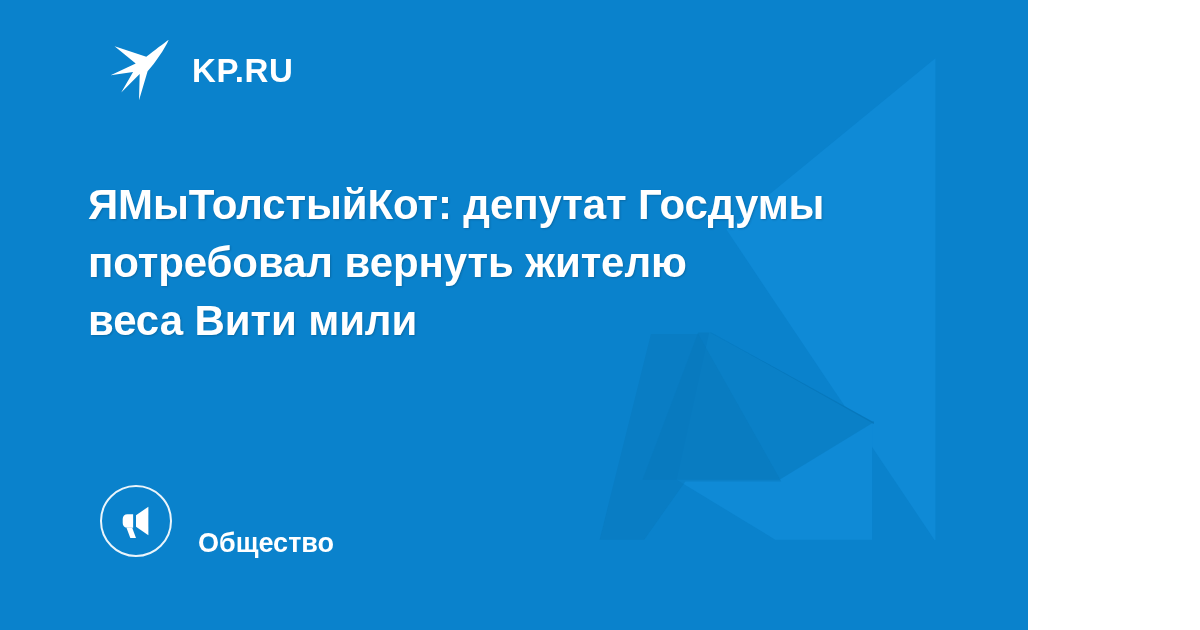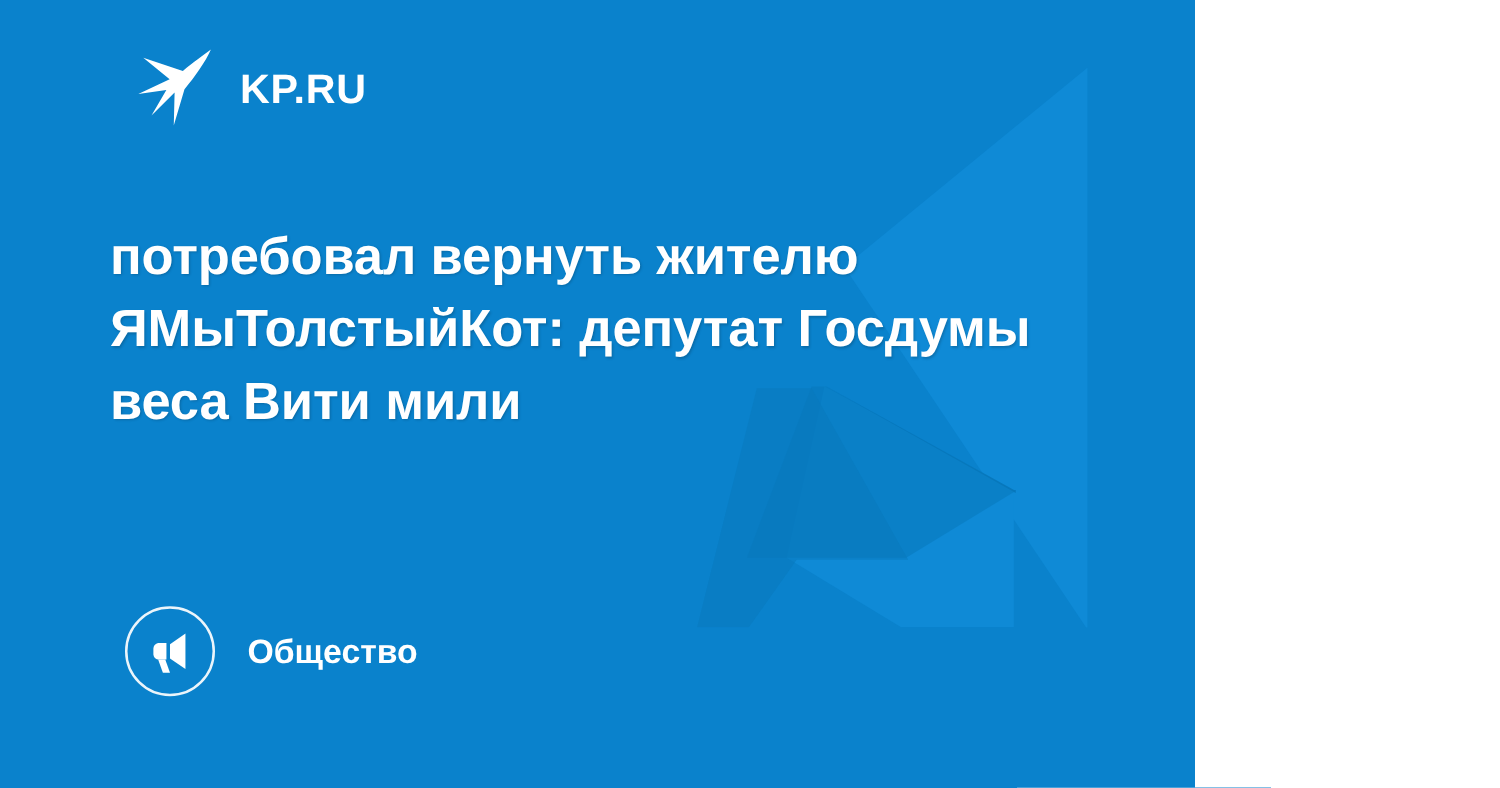--- a/index.html
+++ b/index.html
@@ -8,21 +8,21 @@
   }
   body {
     width: 1200px;
     height: 630px;
     overflow: hidden;
     font-family: "Liberation Sans", sans-serif;
   }
 
   #card {
     position: relative;
-    width: 956px;
+    width: 1028px;
     height: 630px;
     background: #0a82cc;
     overflow: hidden;
   }
 
   
   #watermark {
     position: absolute;
     inset: 0;
     pointer-events: none;
@@ -68,21 +68,21 @@
     display: block;
     white-space: nowrap;
   }
 
   
   #category-row {
     position: absolute;
     left: 100px;
     top: 485px;
     display: flex;
-    align-items: center;
+    align-items: flex-end;
     gap: 26px;
   }
   #category-badge {
     width: 72px;
     height: 72px;
     border-radius: 50%;
     border: 2px solid rgba(255,255,255,0.92);
     display: flex;
     align-items: center;
     justify-content: center;
@@ -119,22 +119,22 @@
   </svg>
 
   <div id="logo-row">
     <svg id="logo-bird" viewBox="0 0 100 100" aria-hidden="true">
       <path fill="#ffffff" d="M92 4 C84 10 70 20 58 30 L10 14 L42 40 L4 58 L38 53 L20 84 L48 56 L47 96 L60 52 C72 38 86 18 92 4 Z"></path>
     </svg>
     <span id="logo-wordmark">KP.RU</span>
   </div>
 
   <div id="headline">
+    <span class="line">ЯМыТолстыйКот: депутат Госдумы</span>
     <span class="line">потребовал вернуть жителю</span>
-    <span class="line">ЯМыТолстыйКот: депутат Госдумы</span>
     <span class="line">веса Вити мили</span>
   </div>
 
   <div id="category-row">
     <span id="category-badge">
       <svg id="megaphone-icon" viewBox="0 0 40 40" aria-hidden="true">
         <path fill="#ffffff" d="M33 5 L33 35 L20 26 L20 14 Z"></path>
         <path fill="#ffffff" d="M17 13 L17 27 L11 27 C8 27 6 25 6 22 L6 18 C6 15 8 13 11 13 Z"></path>
         <path fill="#ffffff" d="M10 27 L16 27 L20 38 L14 38 Z"></path>
       </svg>

